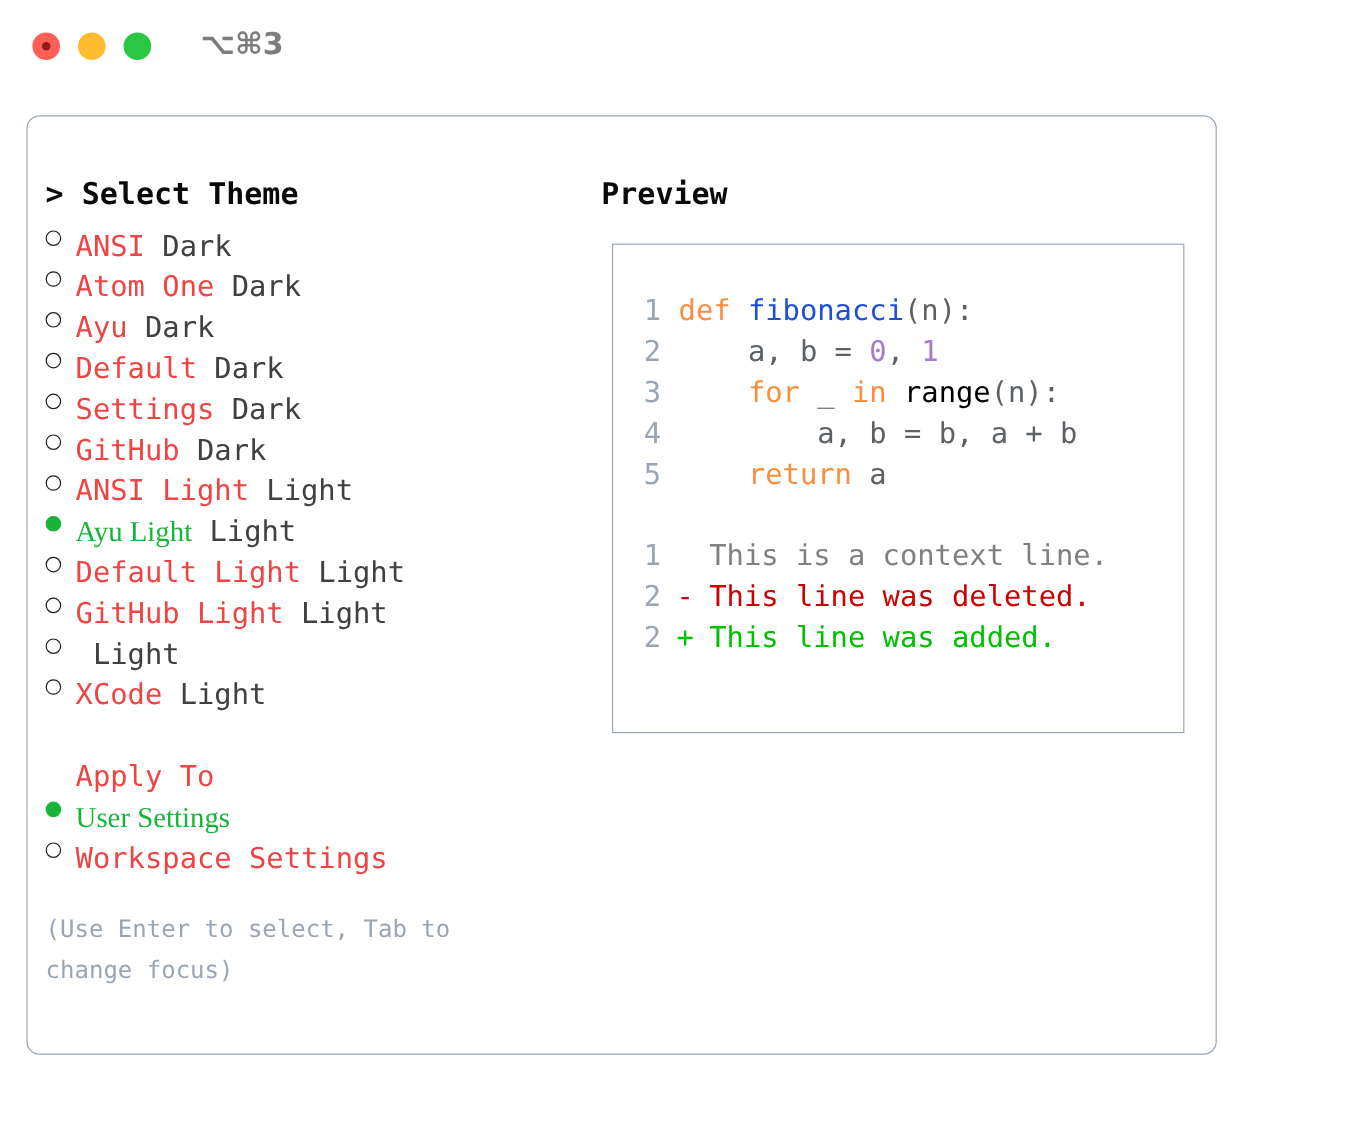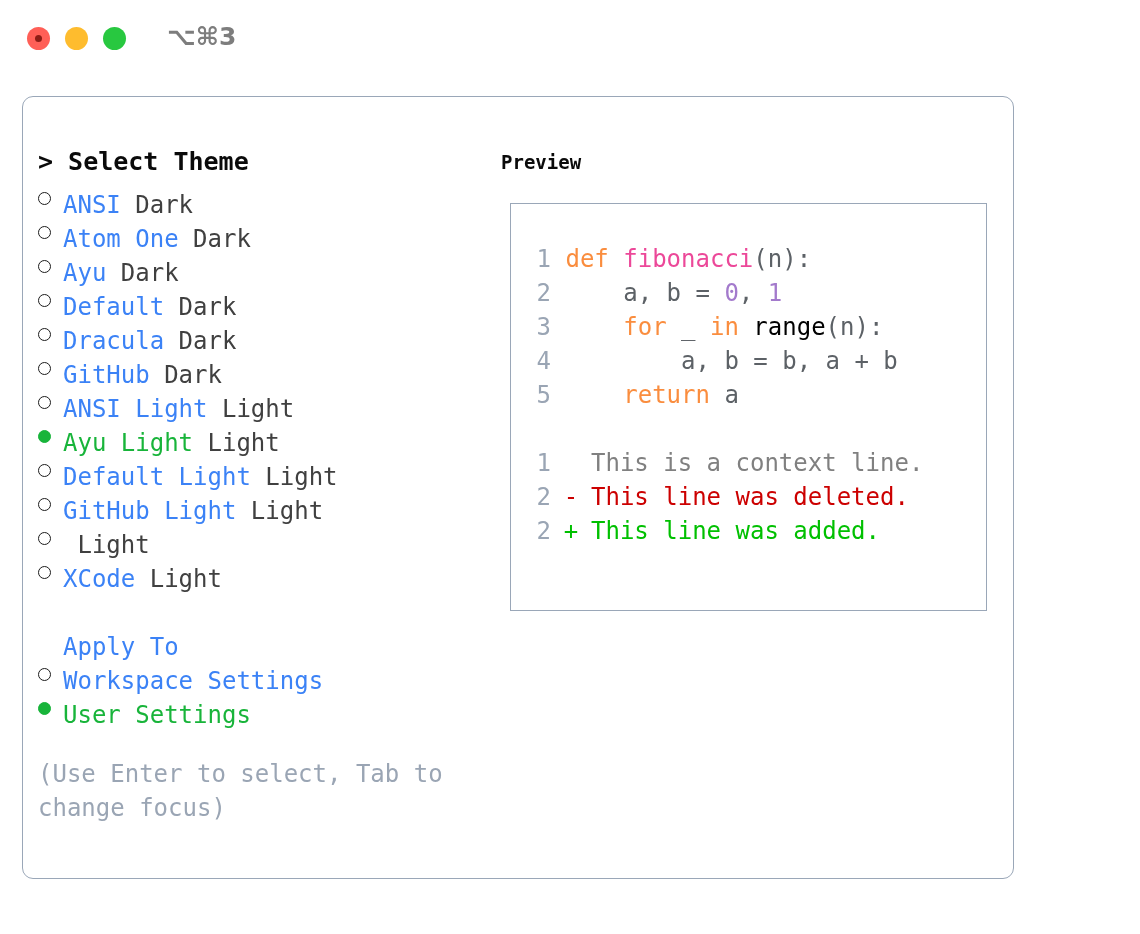--- a/index.html
+++ b/index.html
@@ -94,21 +94,21 @@
     font-size: 25px;
     font-weight: 700;
     color: #0a0a0a;
     line-height: 34px;
     white-space: pre;
   }
   .preview-title {
     position: absolute;
     left: 478px;
     top: 48px;
-    font-size: 19px;
+    font-size: 25px;
     font-weight: 700;
     color: #0a0a0a;
     line-height: 34px;
   }
 
   .opt-row {
     display: flex;
     align-items: baseline;
     height: 34px;
     line-height: 34px;
@@ -133,28 +133,28 @@
     box-sizing: border-box;
     border: 1.8px solid #1c1c1c;
     background: transparent;
   }
   .bullet.filled::before {
     border-color: #18b43a;
     background: #18b43a;
   }
   .bullet.none::before { display: none; }
 
-  .opt-label { color: #3b82f6; }
-  .opt-row.selected .opt-label { color: #18b43a; }
+  .opt-label { color: #ef4444; }
+  .opt-row.selected .opt-label { color: #18b43a; font-family: Liberation Serif, serif; }
   .opt-variant { color: #404040; }
 
   .section-gap { height: 34px; }
 
   .hint {
-    font-size: 24px;
+    font-size: 20px;
     line-height: 34px;
     color: #9aa5b4;
     width: 410px;
     margin-top: 34px;
   }
 
   
   .preview-panel {
     position: absolute;
     left: 487px;
@@ -174,21 +174,21 @@
     white-space: pre;
   }
   .code-line { white-space: pre; }
   .gutter {
     display: inline-block;
     width: 27px;
     text-align: right;
     color: #9aa5b4;
   }
   .tok-kw   { color: #fa8d3e; }
-  .tok-fn   { color: #ec4899; }
+  .tok-fn   { color: #1d4ed8; }
   .tok-call { color: #000000; }
   .tok-num  { color: #a37acc; }
   .tok-txt  { color: #5c6166; }
 
   .diff-area {
     position: absolute;
     left: 13px;
     top: 242px;
     font-size: 24px;
     line-height: 34px;
@@ -220,40 +220,40 @@
   <div class="card">
 
     <div class="left-col">
       <div class="header-row">&gt; Select Theme</div>
 
       <div id="theme-list">
           <div class="opt-row"><span class="bullet"></span><span class="opt-label">ANSI</span><span> </span><span class="opt-variant">Dark</span></div>
           <div class="opt-row"><span class="bullet"></span><span class="opt-label">Atom One</span><span> </span><span class="opt-variant">Dark</span></div>
           <div class="opt-row"><span class="bullet"></span><span class="opt-label">Ayu</span><span> </span><span class="opt-variant">Dark</span></div>
           <div class="opt-row"><span class="bullet"></span><span class="opt-label">Default</span><span> </span><span class="opt-variant">Dark</span></div>
-          <div class="opt-row"><span class="bullet"></span><span class="opt-label">Dracula</span><span> </span><span class="opt-variant">Dark</span></div>
+          <div class="opt-row"><span class="bullet"></span><span class="opt-label">Settings</span><span> </span><span class="opt-variant">Dark</span></div>
           <div class="opt-row"><span class="bullet"></span><span class="opt-label">GitHub</span><span> </span><span class="opt-variant">Dark</span></div>
           <div class="opt-row"><span class="bullet"></span><span class="opt-label">ANSI Light</span><span> </span><span class="opt-variant">Light</span></div>
           <div class="opt-row selected"><span class="bullet filled"></span><span class="opt-label">Ayu Light</span><span> </span><span class="opt-variant">Light</span></div>
           <div class="opt-row"><span class="bullet"></span><span class="opt-label">Default Light</span><span> </span><span class="opt-variant">Light</span></div>
           <div class="opt-row"><span class="bullet"></span><span class="opt-label">GitHub Light</span><span> </span><span class="opt-variant">Light</span></div>
           <div class="opt-row"><span class="bullet"></span><span> </span><span class="opt-variant">Light</span></div>
           <div class="opt-row"><span class="bullet"></span><span class="opt-label">XCode</span><span> </span><span class="opt-variant">Light</span></div>
         </div>
 
       <div class="section-gap"></div>
 
       <div class="opt-row">
         <span class="bullet none"></span>
         <span class="opt-label">Apply To</span>
       </div>
 
       <div id="apply-list">
+          <div class="opt-row selected"><span class="bullet filled"></span><span class="opt-label">User Settings</span></div>
           <div class="opt-row"><span class="bullet"></span><span class="opt-label">Workspace Settings</span></div>
-          <div class="opt-row selected"><span class="bullet filled"></span><span class="opt-label">User Settings</span></div>
         </div>
 
       <div class="hint">(Use Enter to select, Tab to change focus)</div>
     </div>
 
     <div class="preview-title">Preview</div>
 
     <div class="preview-panel">
       <div class="code-area" id="code-area"><div class="code-line"><span class="gutter">1</span><span> </span><span class="tok-kw">def</span><span class="tok-txt"> </span><span class="tok-fn">fibonacci</span><span class="tok-txt">(n):</span></div><div class="code-line"><span class="gutter">2</span><span> </span><span class="tok-txt">    a, b = </span><span class="tok-num">0</span><span class="tok-txt">, </span><span class="tok-num">1</span></div><div class="code-line"><span class="gutter">3</span><span> </span><span class="tok-txt">    </span><span class="tok-kw">for</span><span class="tok-txt"> _ </span><span class="tok-kw">in</span><span class="tok-txt"> </span><span class="tok-call">range</span><span class="tok-txt">(n):</span></div><div class="code-line"><span class="gutter">4</span><span> </span><span class="tok-txt">        a, b = b, a + b</span></div><div class="code-line"><span class="gutter">5</span><span> </span><span class="tok-txt">    </span><span class="tok-kw">return</span><span class="tok-txt"> a</span></div></div>
       <div class="diff-area" id="diff-area"><div class="code-line"><span class="gutter">1</span><span class="diff-mark diff-ctx"></span><span class="diff-ctx">This is a context line.</span></div><div class="code-line"><span class="gutter">2</span><span class="diff-mark diff-del">-</span><span class="diff-del">This line was deleted.</span></div><div class="code-line"><span class="gutter">2</span><span class="diff-mark diff-add">+</span><span class="diff-add">This line was added.</span></div></div>

